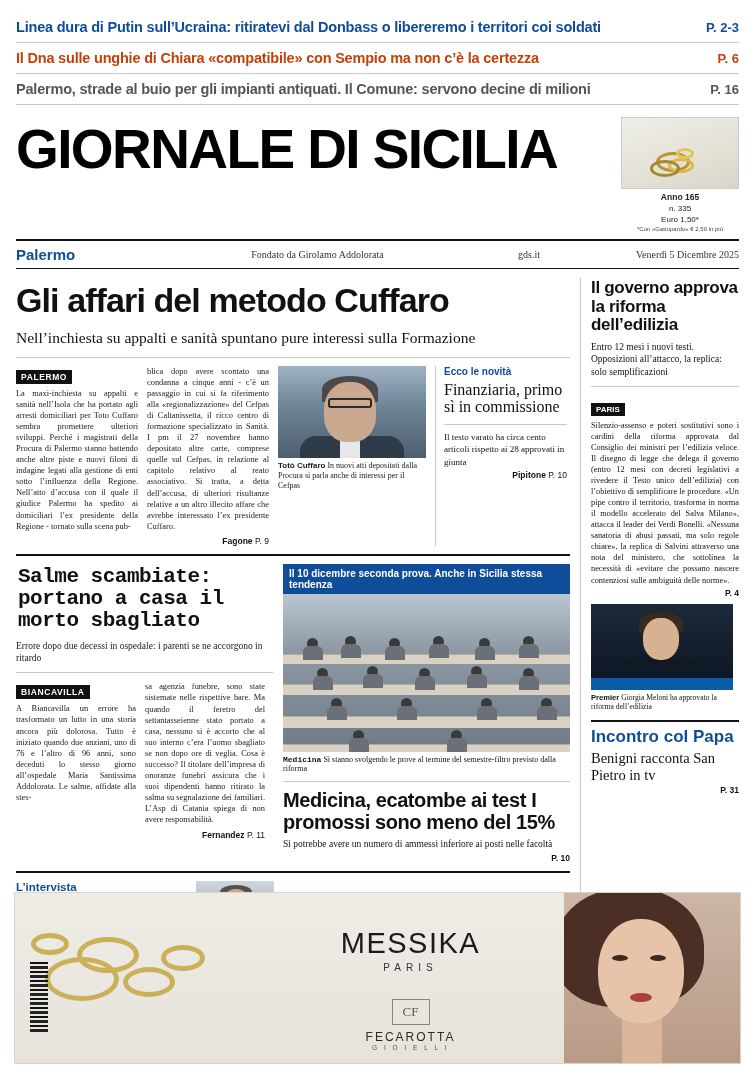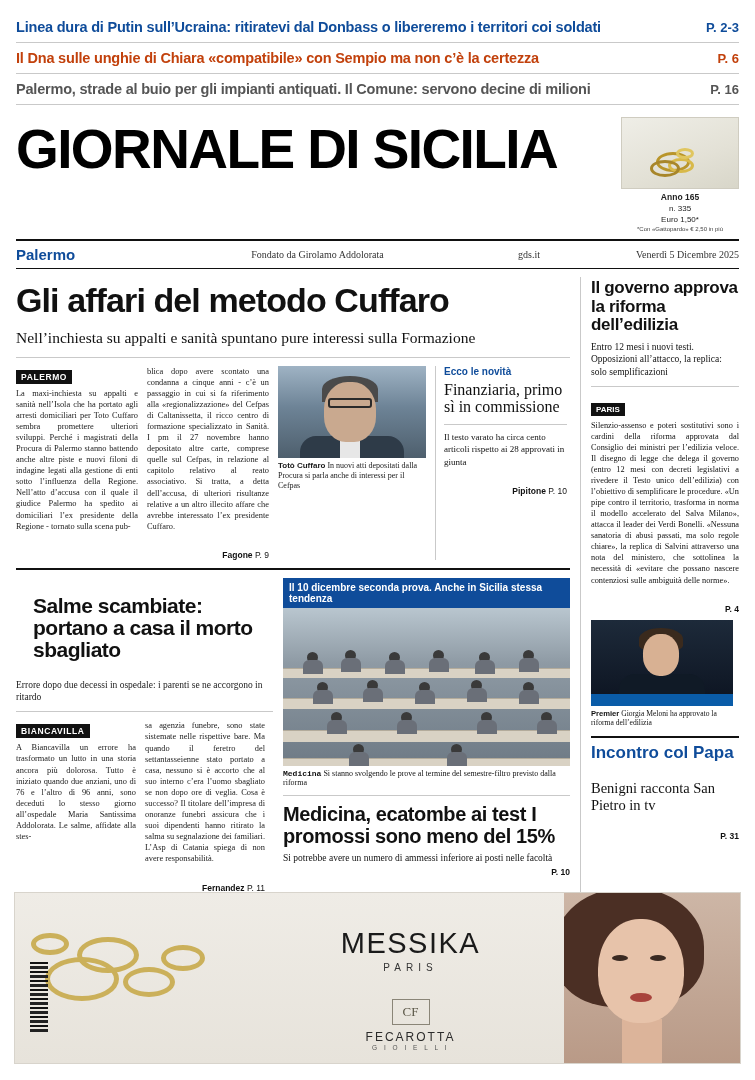--- a/index.html
+++ b/index.html
@@ -76,21 +76,21 @@
 
   .top-cols { display:flex; gap:9px; }
   .tc { width:122px; }
   .kicker {
     font-family:"Liberation Sans", sans-serif; font-weight:bold;
     font-size:8.5px; letter-spacing:0.6px; color:#fff; background:#111;
     display:inline-block; padding:2px 5px; margin-bottom:4px;
   }
   .btext { font-size:8.4px; line-height:1.32; text-align:justify; color:#1a1a1a; }
   .btext p { margin:0 0 4px 0; }
-  .byline { font-family:"Liberation Sans", sans-serif; font-weight:bold; font-size:8.5px; text-align:right; margin-top:18px; }
+  .byline { font-family:"Liberation Sans", sans-serif; font-weight:bold; font-size:8.5px; text-align:right; margin-top:2px; }
   .byline span { font-weight:normal; }
 
   .photo-col { width:148px; }
   .photo {
     width:148px; height:92px; overflow:hidden; position:relative;
     background:linear-gradient(180deg,#9fb3c4 0%, #6d8396 45%, #4e5f6d 100%);
   }
   .photo .face { position:absolute; left:46px; top:16px; width:52px; height:60px; border-radius:45% 45% 42% 42%; background:#c9a98f; }
   .photo .hair { position:absolute; left:44px; top:10px; width:56px; height:26px; border-radius:50% 50% 0 0; background:#4a4a4a; }
   .photo .glass { position:absolute; left:50px; top:32px; width:44px; height:10px; border:2px solid #2a2a2a; border-radius:3px; }
@@ -105,22 +105,22 @@
   .nov-rule { border-top:1px solid #c9c9c9; margin:8px 0 6px; }
   .nov-text { font-size:9px; line-height:1.35; }
 
   .hr-thin { border-top:1px solid #c9c9c9; margin:8px 0; }
   .hr-black { border-top:2px solid #111; margin:8px 0; }
 
   .mid-grid { display:flex; gap:10px; margin-top:4px; }
   .mid-left { width:258px; }
   .mid-right { width:287px; }
   h2.sec {
-    font-family:Liberation Sans, sans-serif; font-weight:bold;
-    font-size:21px; line-height:1.06; letter-spacing:-0.5px; margin:17px;
+    font-family:Liberation Mono, monospace; font-weight:bold;
+    font-size:21px; line-height:1.06; letter-spacing:-0.5px; margin:2px;
   }
   .sec-sub { font-size:9.5px; line-height:1.3; margin-top:7px; color:#1a1a1a; }
   .twocol { display:flex; gap:9px; margin-top:7px; }
   .twocol > div { width:120px; }
 
   .strip-title {
     background:#0f4c9a; color:#fff;
     font-family:"Liberation Sans", sans-serif; font-weight:bold; font-size:10px;
     padding:4px 6px;
   }
@@ -154,21 +154,21 @@
   .rail-text { font-size:8.3px; line-height:1.33; text-align:justify; }
   .rail-photo { width:142px; height:86px; margin-top:6px; position:relative; overflow:hidden; background:linear-gradient(180deg,#1d2a3a,#0c1320); }
   .rail-photo .f { position:absolute; left:52px; top:14px; width:36px; height:42px; border-radius:46%; background:#d8b193; }
   .rail-photo .h { position:absolute; left:48px; top:8px; width:44px; height:22px; border-radius:50% 50% 20% 20%; background:#3a2a1d; }
   .rail-photo .b { position:absolute; left:28px; top:54px; width:86px; height:32px; background:#101a26; border-radius:16px 16px 0 0; }
   .rail-photo .podium { position:absolute; left:0; bottom:0; width:142px; height:12px; background:#0a5ca8; }
   .rail-cap { font-size:7.6px; line-height:1.3; margin-top:3px; }
   .rail-cap b { font-family:"Liberation Sans", sans-serif; }
   .rail-box { border-top:2px solid #111; margin-top:8px; padding-top:5px; }
   .rail-box .k { font-family:"Liberation Sans", sans-serif; font-weight:bold; font-size:17px; color:#0f4c9a; }
-  .rail-box .t { font-family:"Liberation Serif", serif; font-size:14.5px; line-height:1.12; margin-top:17px; }
+  .rail-box .t { font-family:"Liberation Serif", serif; font-size:14.5px; line-height:1.12; margin-top:3px; }
 
   
   .ad-wrap { position:absolute; left:14px; right:14px; bottom:16px; }
   .ad {
     height:172px; border:1px solid #d8d4cc; display:flex; align-items:stretch;
     background:linear-gradient(180deg,#efece6 0%, #e7e3db 100%);
     position:relative; overflow:hidden;
   }
   .ad-left { width:242px; position:relative; }
   .ad-left .band { position:absolute; border-radius:50%; border:5px solid #cbb05a; }

